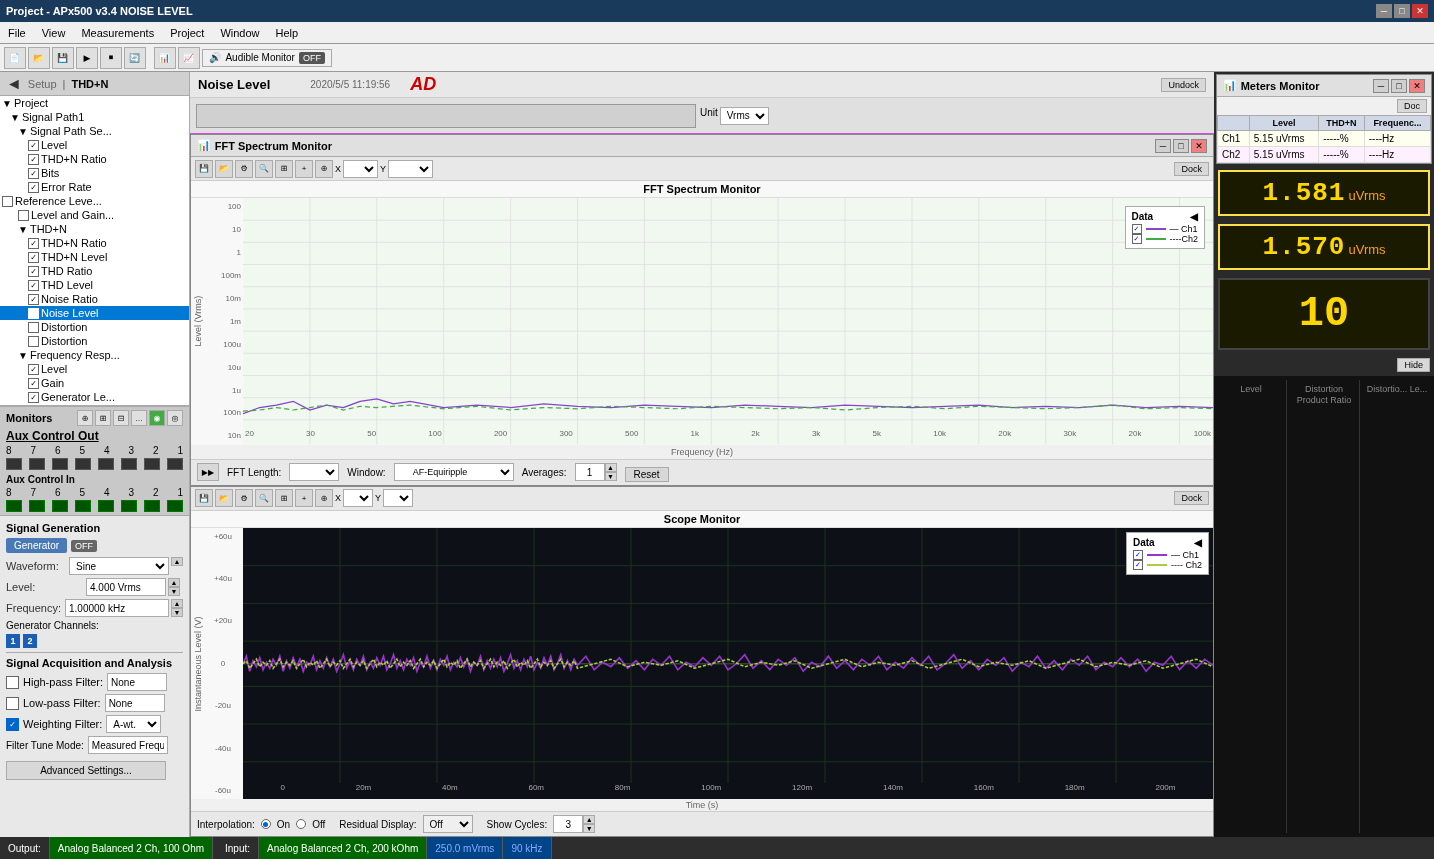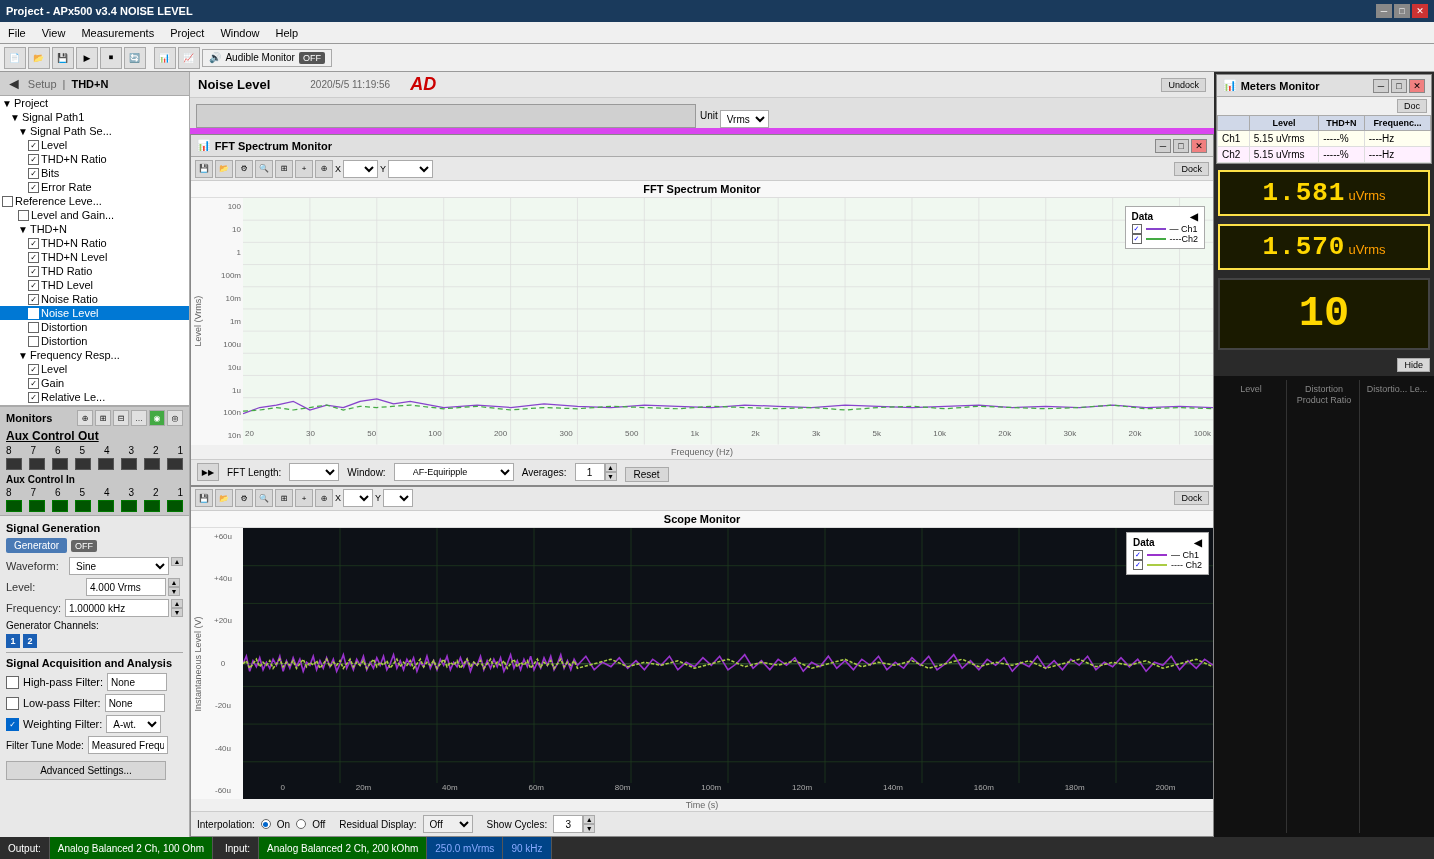--- a/index.html
+++ b/index.html
@@ -257,21 +257,21 @@
       <div class="tree-item" style="padding-left:28px;">
         <span class="checkbox checked">✓</span>
         <span>Level</span>
       </div>
       <div class="tree-item" style="padding-left:28px;">
         <span class="checkbox checked">✓</span>
         <span>Gain</span>
       </div>
       <div class="tree-item" style="padding-left:28px;">
         <span class="checkbox checked">✓</span>
-        <span>Relative Le...</span>
+        <span>Generator Le...</span>
       </div>
       <div class="tree-item" style="padding-left:28px;">
         <span class="checkbox checked">✓</span>
         <span>Deviation (...</span>
       </div>
 
     </div>
 
     <div style="background:#c8c8c8; border-top:1px solid #aaa; padding:3px 6px;">
       <div style="display:flex; justify-content:space-between; align-items:center; margin-bottom:3px;">
@@ -413,21 +413,21 @@
 
   <div id="workspace" style="flex:1; display:flex; flex-direction:column; overflow:hidden;">
 
     <div class="nl-header">
       <span style="font-size:13px; font-weight:bold;">Noise Level</span>
       <span class="timestamp" style="margin-left:40px;">2020/5/5  11:19:56</span>
       <span class="ad-logo" style="margin-left:20px;">AD</span>
       <button class="dock-btn" style="margin-left:auto;">Undock</button>
     </div>
 
-    <div style="background:#e0e0e0; height:36px; display:flex; align-items:flex-end; padding:0 6px; border-bottom:6px solid #d946ef;">
+    <div style="background:#e0e0e0; height:36px; display:flex; align-items:center; padding:0 6px; border-bottom:1px solid #d946ef;">
       <div style="background:#d0d0d0; border:1px solid #999; height:24px; flex:1; max-width:500px;"></div>
       <div style="display:flex; gap:2px; margin-left:4px;">
         <span style="font-size:10px;">Unit</span>
         <select class="sel">
           <option>Vrms</option>
         </select>
       </div>
     </div>
 
     <div style="background:#f0f0f0; border:1px solid #888; flex:1; display:flex; flex-direction:column; min-height:0;">

